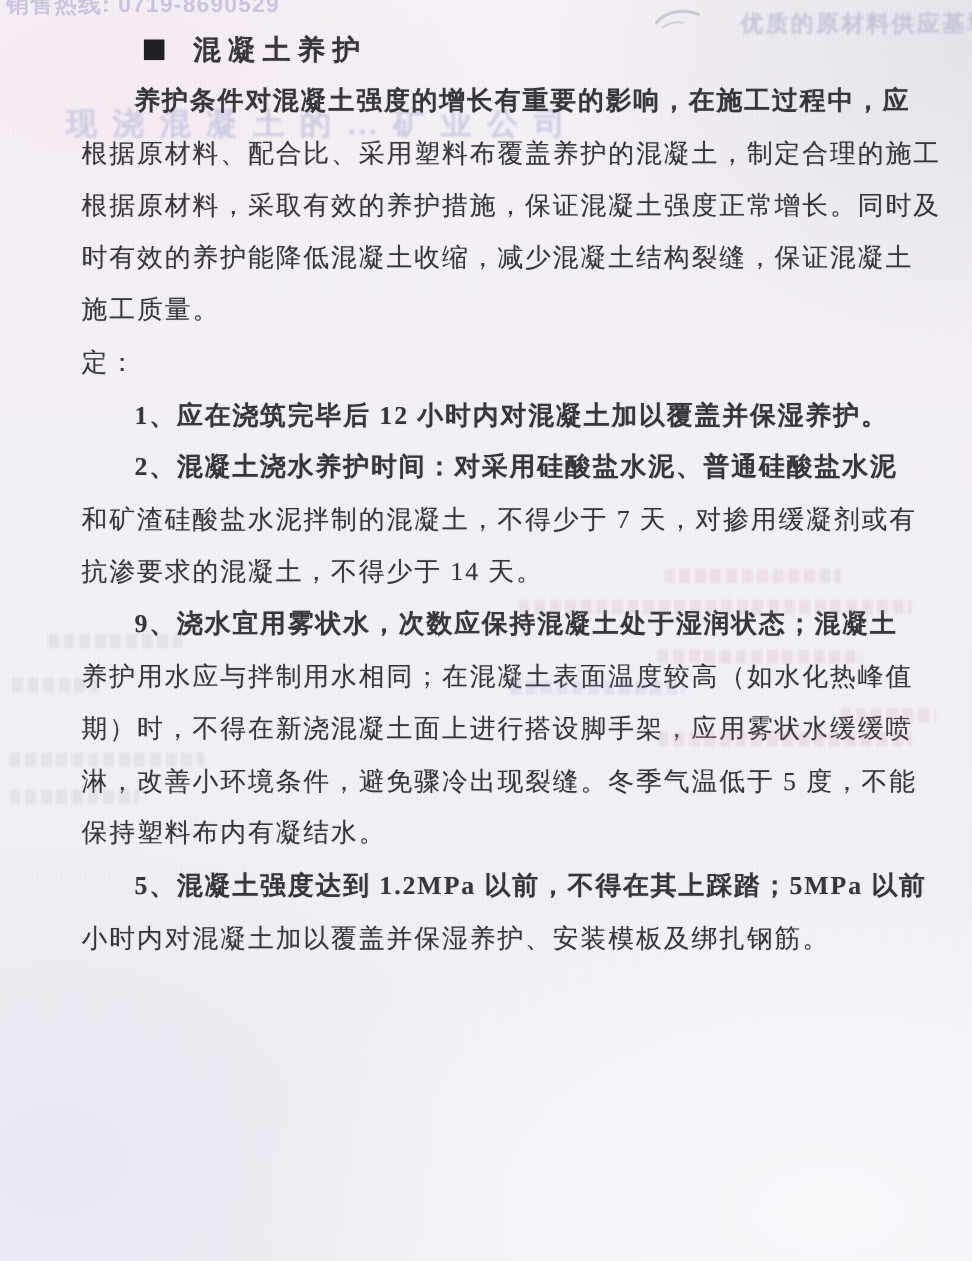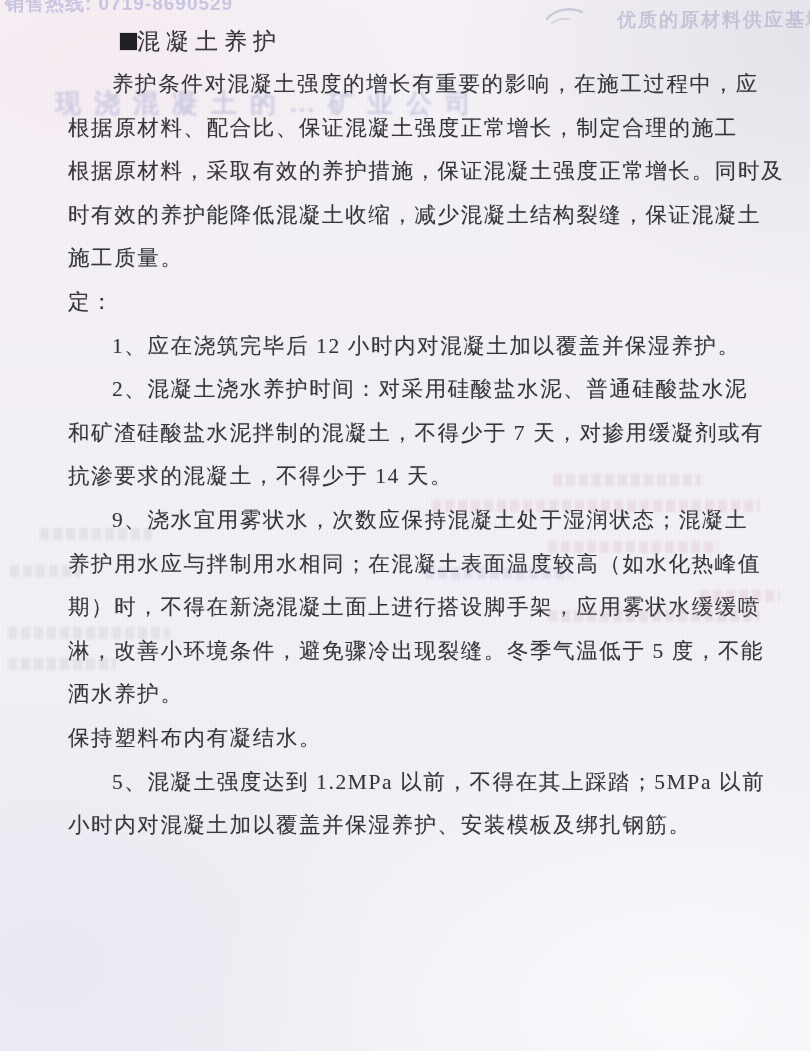--- a/index.html
+++ b/index.html
@@ -43,29 +43,29 @@
     color:rgba(108,118,186,.28);filter:blur(1px);
   }
   
   .doc{position:absolute;left:68px;top:19px;width:702px;color:#36363b;}
   .title-row{height:44px;display:flex;align-items:center;}
   .bullet{
     width:17px;height:17px;background:#1f1f24;margin-left:52px;
     box-shadow:0 0 1px rgba(0,0,0,.5);flex:0 0 auto;
   }
   .title-text{
-    font-size:23px;font-weight:normal;letter-spacing:6px;
+    font-size:23px;font-weight:bold;letter-spacing:6px;margin-left:24px;
     text-shadow:0 0 1px rgba(50,50,60,.3);
     text-align:center;
   }
   .line{
     height:43.6px;line-height:43.6px;font-size:21.5px;letter-spacing:1.6px;
     white-space:nowrap;text-shadow:0 0 1px rgba(55,55,65,.28);
   }
-  .line.indent{padding-left:44px;}
+  .line.indent{padding-left:44px;font-weight:bold;}
   
   .sm{position:absolute;height:12px;border-radius:2px;filter:blur(1.1px);}
   .sm.pink {background:repeating-linear-gradient(90deg, rgba(203,148,165,.55) 0 9px, rgba(203,148,165,0) 9px 13px);opacity:.32;}
   .sm.green{background:repeating-linear-gradient(90deg, rgba(148,172,156,.55) 0 9px, rgba(148,172,156,0) 9px 13px);opacity:.30;}
   .sm.blue {background:repeating-linear-gradient(90deg, rgba(145,155,200,.55) 0 9px, rgba(145,155,200,0) 9px 13px);opacity:.30;}
   .sm1{left:553px;top:474px;width:148px;}
   .sm2{left:432px;top:500px;width:328px;}
   .sm3{left:40px; top:528px;width:112px;}
   .sm4{left:548px;top:541px;width:170px;}
   .sm5{left:10px; top:565px;width:72px;}
@@ -91,34 +91,33 @@
 <div class="slogan">优质的原材料供应基地</div>
 
 <div class="watermark">现浇混凝土的…矿业公司</div>
 
 <div class="doc">
   <div class="title-row">
     <span class="bullet"></span>
     <span class="title-text">混凝土养护</span>
   </div>
   <div class="line indent">养护条件对混凝土强度的增长有重要的影响，在施工过程中，应</div>
-  <div class="line">根据原材料、配合比、保证混凝土强度正常增长，制定合理的施工</div>
+  <div class="line">根据原材料、配合比、采用塑料布覆盖养护的混凝土，制定合理的施工</div>
   <div class="line">根据原材料，采取有效的养护措施，保证混凝土强度正常增长。同时及</div>
   <div class="line">时有效的养护能降低混凝土收缩，减少混凝土结构裂缝，保证混凝土</div>
   <div class="line">施工质量。</div>
   <div class="line">定：</div>
   <div class="line indent">1、应在浇筑完毕后 12 小时内对混凝土加以覆盖并保湿养护。</div>
   <div class="line indent">2、混凝土浇水养护时间：对采用硅酸盐水泥、普通硅酸盐水泥</div>
   <div class="line">和矿渣硅酸盐水泥拌制的混凝土，不得少于 7 天，对掺用缓凝剂或有</div>
   <div class="line">抗渗要求的混凝土，不得少于 14 天。</div>
   <div class="line indent">9、浇水宜用雾状水，次数应保持混凝土处于湿润状态；混凝土</div>
   <div class="line">养护用水应与拌制用水相同；在混凝土表面温度较高（如水化热峰值</div>
   <div class="line">期）时，不得在新浇混凝土面上进行搭设脚手架，应用雾状水缓缓喷</div>
   <div class="line">淋，改善小环境条件，避免骤冷出现裂缝。冬季气温低于 5 度，不能</div>
-  <div class="line">洒水养护。</div>
   <div class="line">保持塑料布内有凝结水。</div>
   <div class="line indent">5、混凝土强度达到 1.2MPa 以前，不得在其上踩踏；5MPa 以前</div>
   <div class="line">小时内对混凝土加以覆盖并保湿养护、安装模板及绑扎钢筋。</div>
 </div>
 
 <div class="sm pink sm1"></div>
 <div class="sm pink sm2"></div>
 <div class="sm green sm3"></div>
 <div class="sm pink sm4"></div>
 <div class="sm green sm5"></div>

